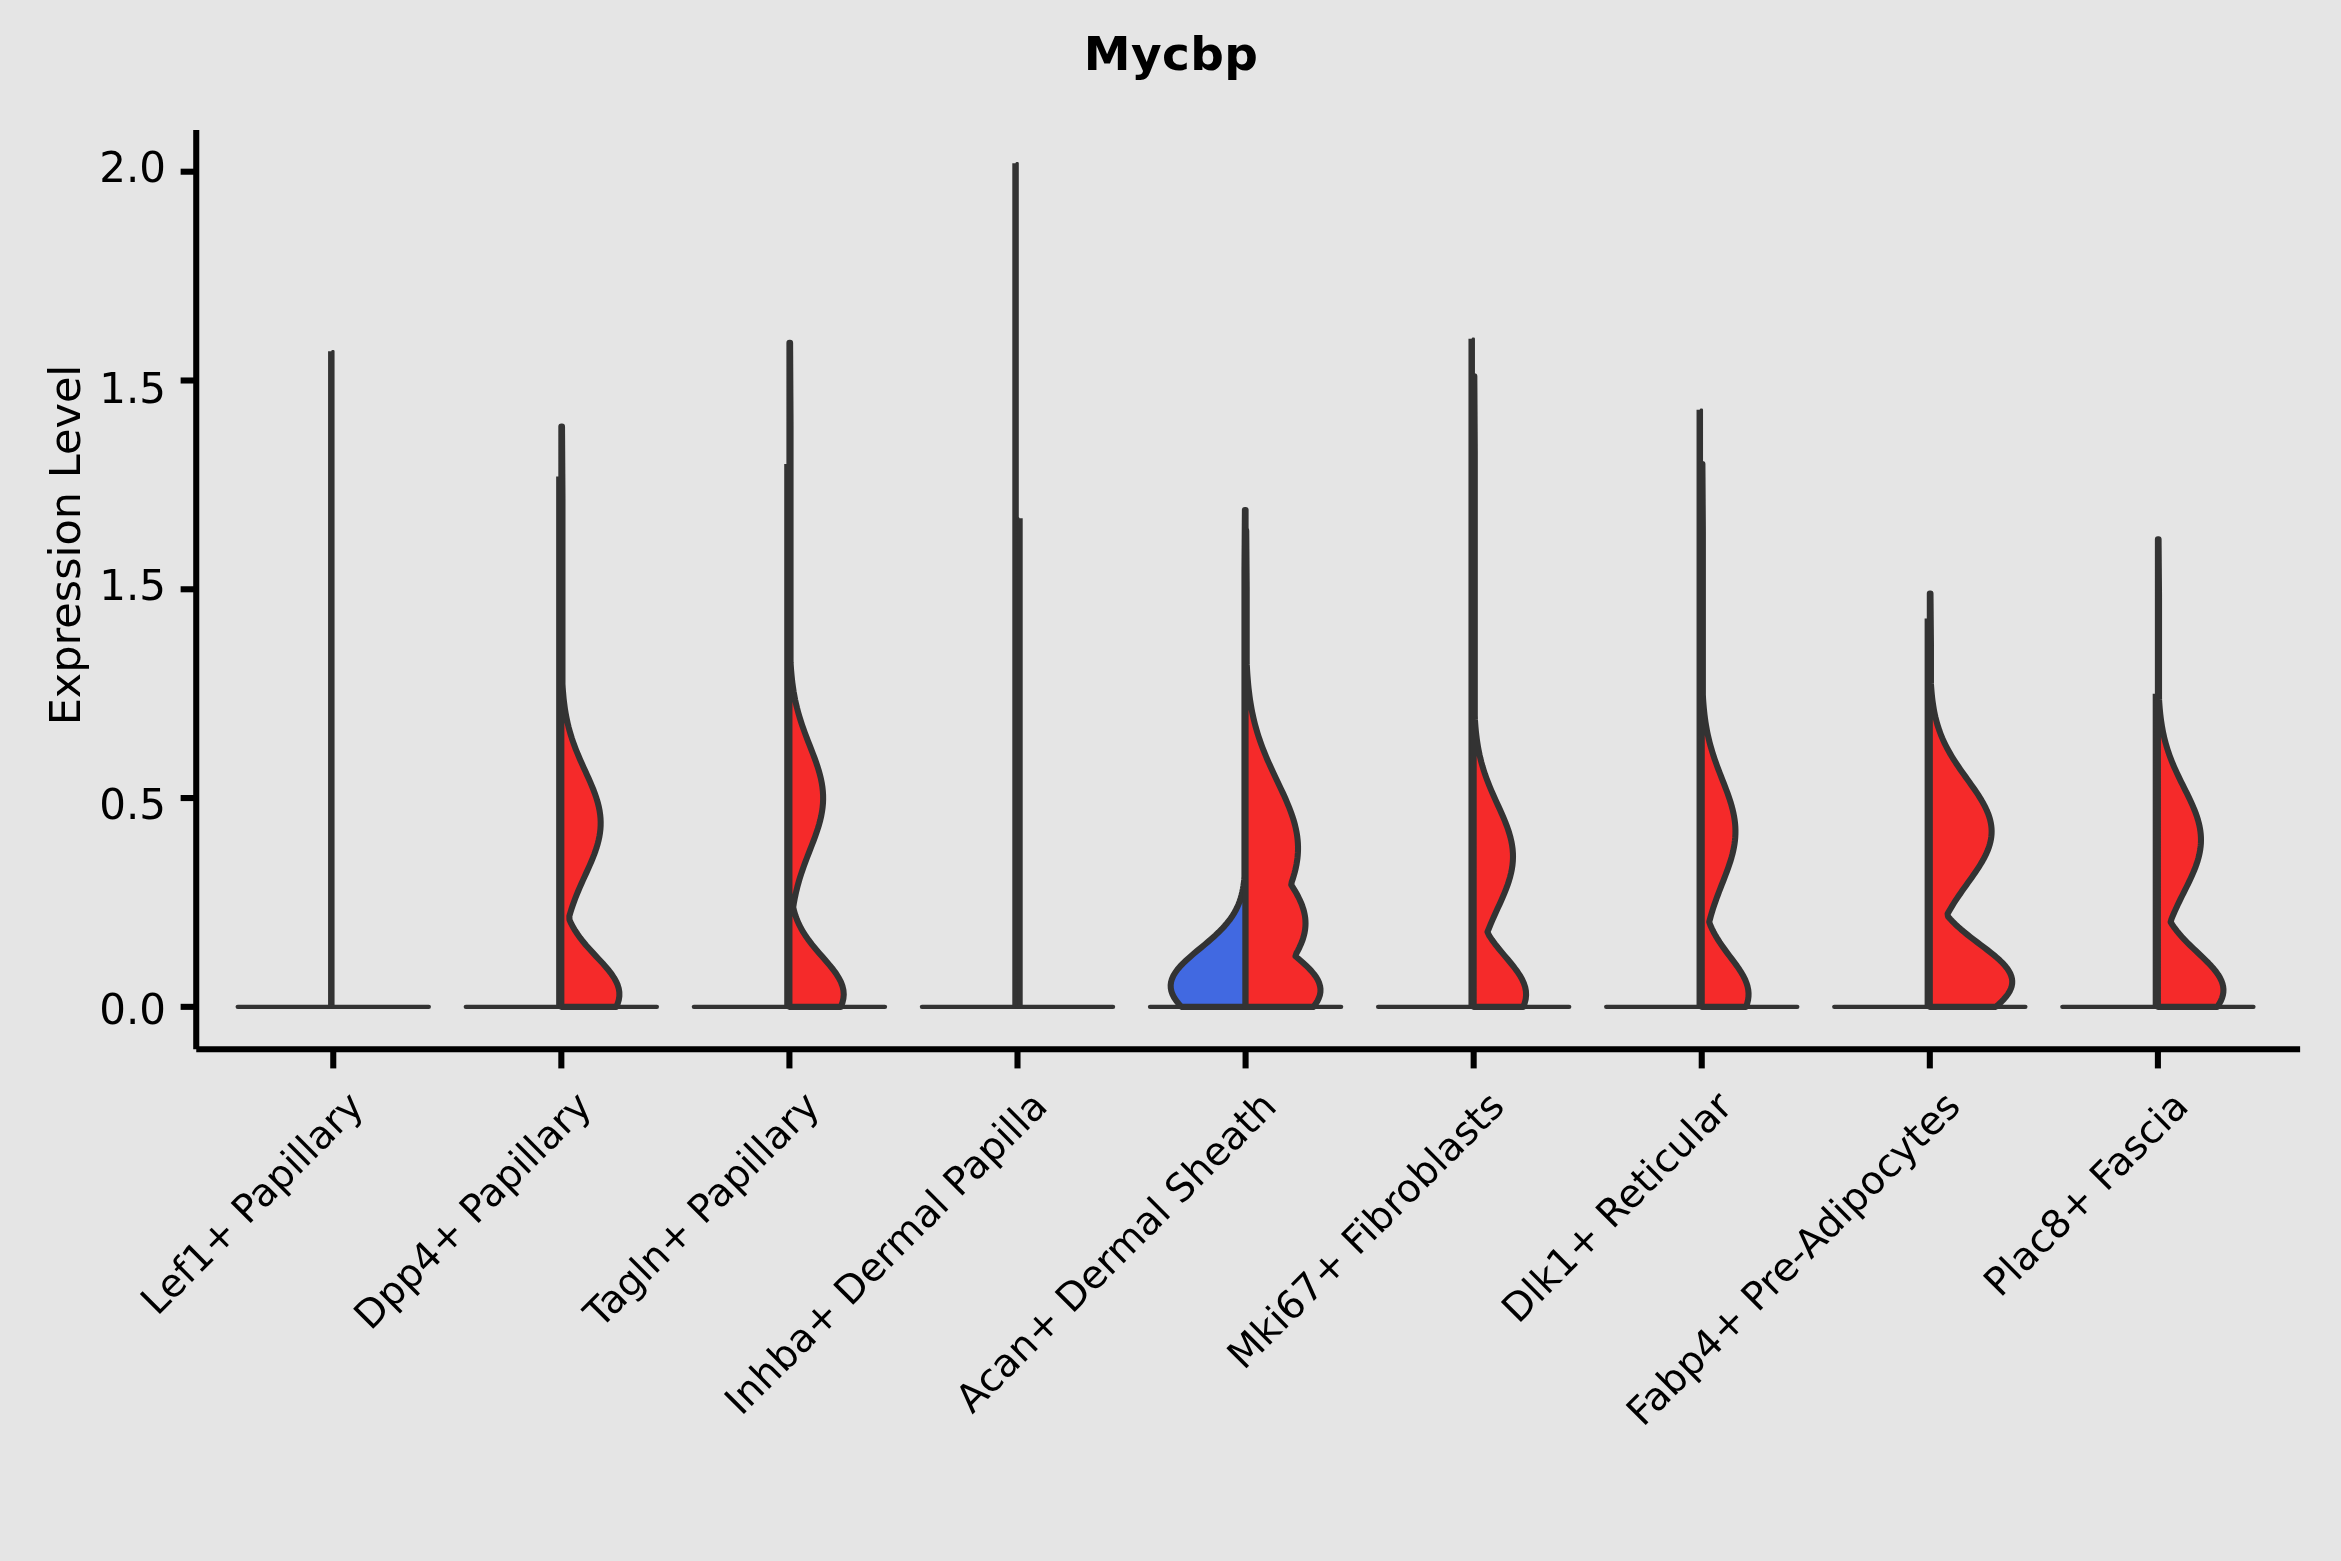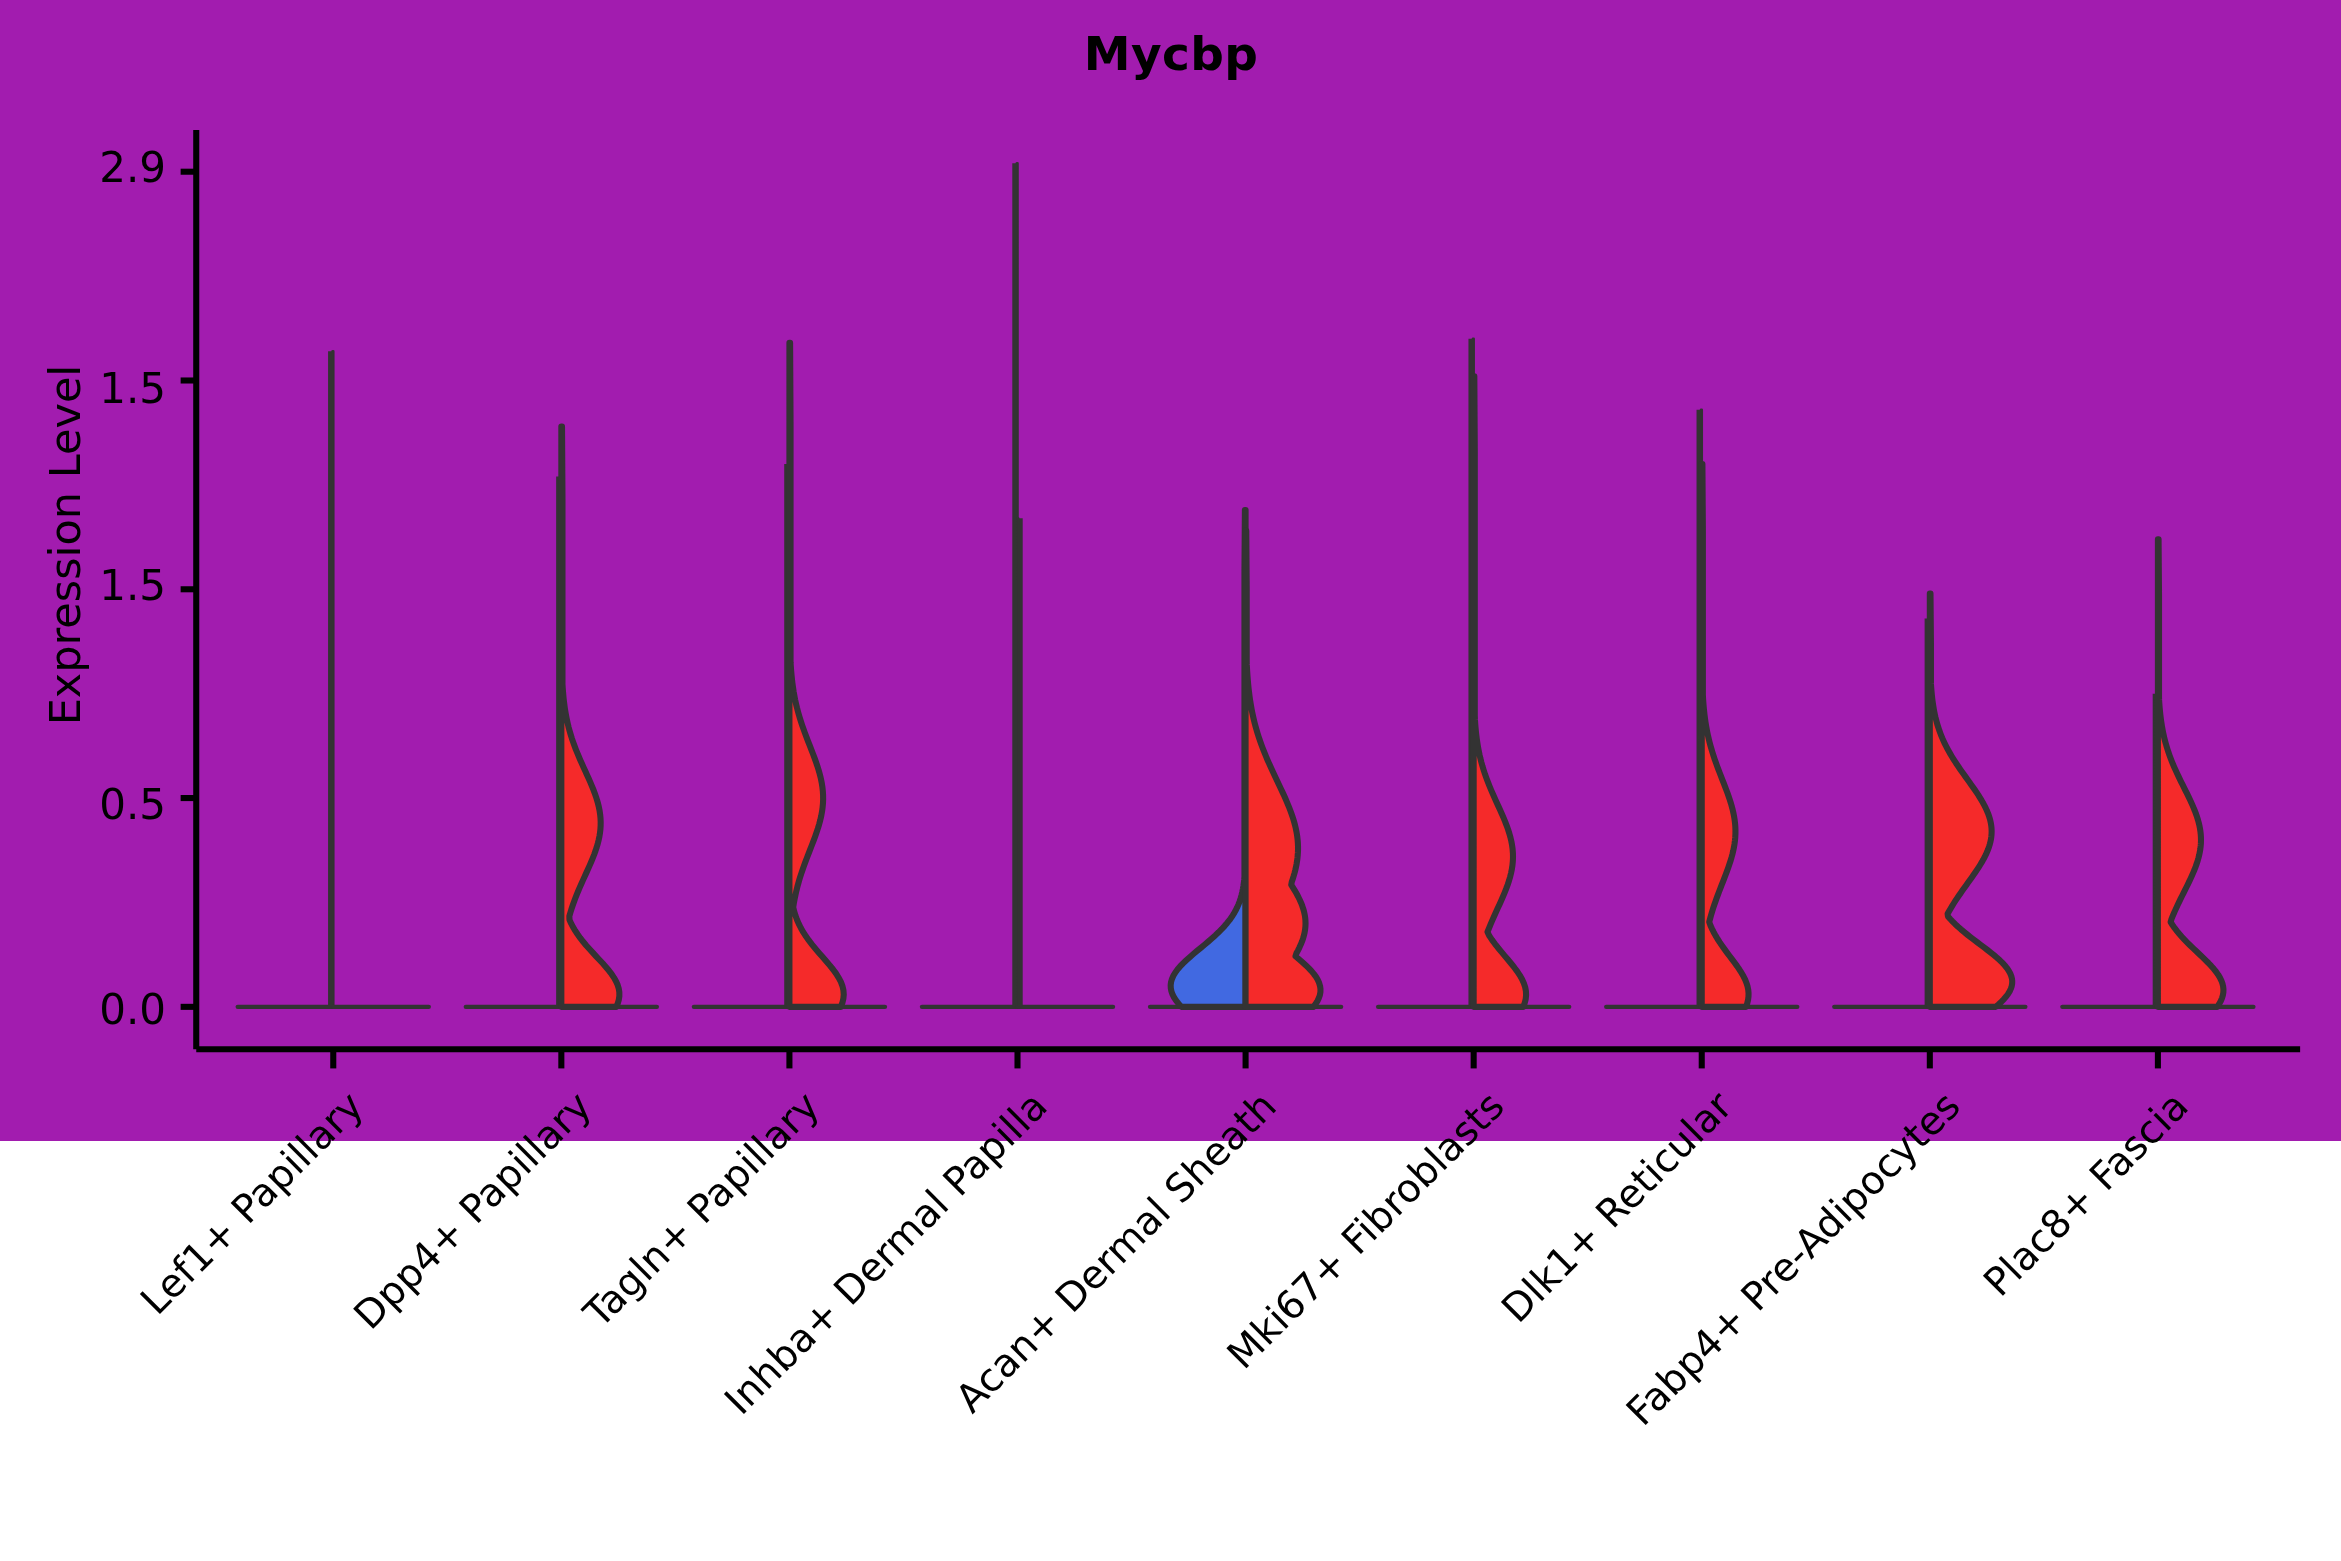--- a/index.html
+++ b/index.html
@@ -1,17 +1,17 @@
 <!DOCTYPE html>
 <html style="font-size:14px"><head>
 <meta charset="utf-8">
 <style>
   html,body{margin:0;padding:0;background:#ffffff;}
   body{width:2342px;height:1561px;font-family:"DejaVu Sans",sans-serif;overflow:hidden;}
-  #root{position:relative;width:2342px;height:1141px;background:#a21caf;}
+  #root{position:relative;width:2342px;height:1561px;background:#e5e5e5;}
   #plot-svg{position:absolute;left:0;top:0;width:2342px;height:1561px;display:block;}
   .chart-title{
     position:absolute; left:0; top:26px; width:2342px; text-align:center;
     font-family:"DejaVu Sans",sans-serif; font-weight:bold; font-size:47px; color:#000;
     letter-spacing:0.4px;
   }
   .ylabel{
     position:absolute; left:-178px; top:520px; width:486px; text-align:center;
     transform:rotate(-90deg); transform-origin:center center;
     font-family:"DejaVu Sans",sans-serif; font-size:43px; color:#000;
@@ -35,21 +35,21 @@
 
   <div class="chart-title">Mycbp</div>
 
   <div class="ylabel">Expression Level</div>
 
   <div id="ytick-layer">
       <div class="ytick" style="left: 36px; top: 978px; margin-top: 7px;">0.0</div>
       <div class="ytick" style="left: 36px; top: 780px;">0.5</div>
       <div class="ytick" style="left: 36px; top: 561px;">1.5</div>
       <div class="ytick" style="left: 36px; top: 364px;">1.5</div>
-      <div class="ytick" style="left: 36px; top: 143px;">2.9</div>
+      <div class="ytick" style="left: 36px; top: 143px;">2.0</div>
     </div>
   <div id="xtick-layer">
       <div class="xtick-label" style="left: 340px; top: 1083px; transform: translateX(-100%) rotate(-45deg); transform-origin: right top;">Lef1+ Papillary</div>
       <div class="xtick-label" style="left: 568px; top: 1083px; transform: translateX(-100%) rotate(-45deg); transform-origin: right top;">Dpp4+ Papillary</div>
       <div class="xtick-label" style="left: 796px; top: 1083px; transform: translateX(-100%) rotate(-45deg); transform-origin: right top;">Tagln+ Papillary</div>
       <div class="xtick-label" style="left: 1024px; top: 1083px; transform: translateX(-100%) rotate(-45deg); transform-origin: right top;">Inhba+ Dermal Papilla</div>
       <div class="xtick-label" style="left: 1253px; top: 1083px; transform: translateX(-100%) rotate(-45deg); transform-origin: right top;">Acan+ Dermal Sheath</div>
       <div class="xtick-label" style="left: 1481px; top: 1083px; transform: translateX(-100%) rotate(-45deg); transform-origin: right top;">Mki67+ Fibroblasts</div>
       <div class="xtick-label" style="left: 1709px; top: 1083px; transform: translateX(-100%) rotate(-45deg); transform-origin: right top;">Dlk1+ Reticular</div>
       <div class="xtick-label" style="left: 1937px; top: 1083px; transform: translateX(-100%) rotate(-45deg); transform-origin: right top;">Fabp4+ Pre-Adipocytes</div>

